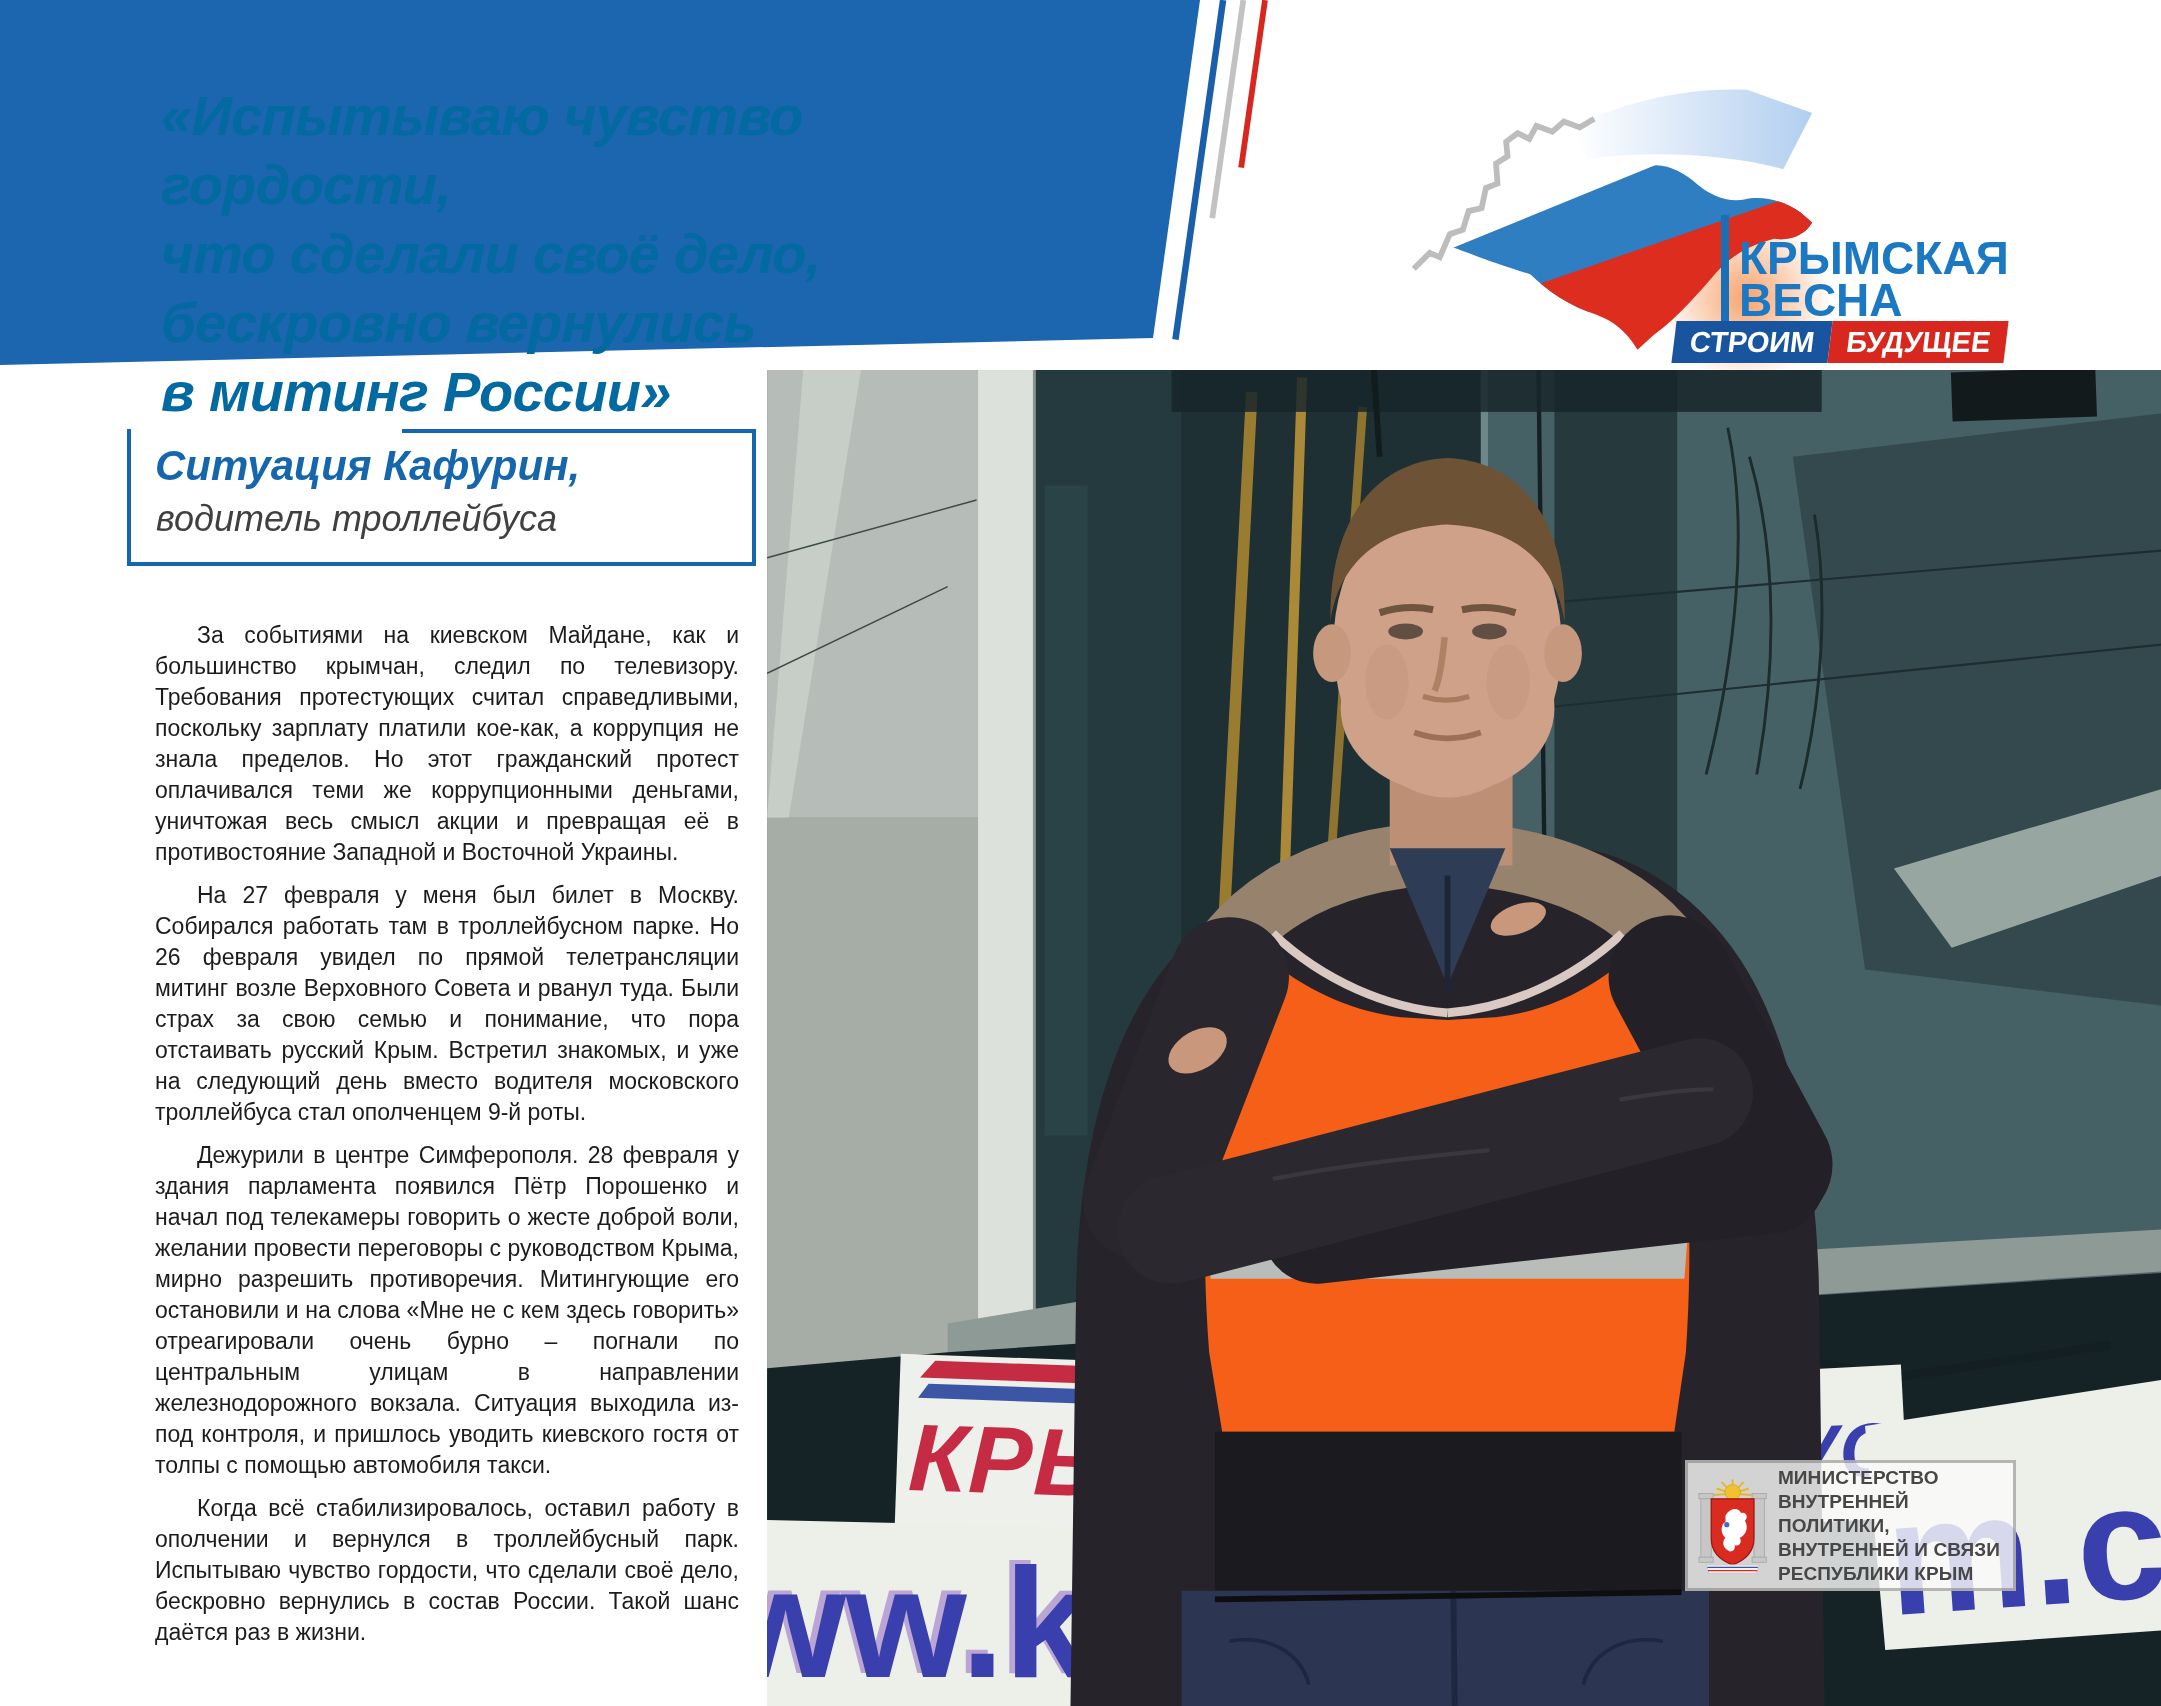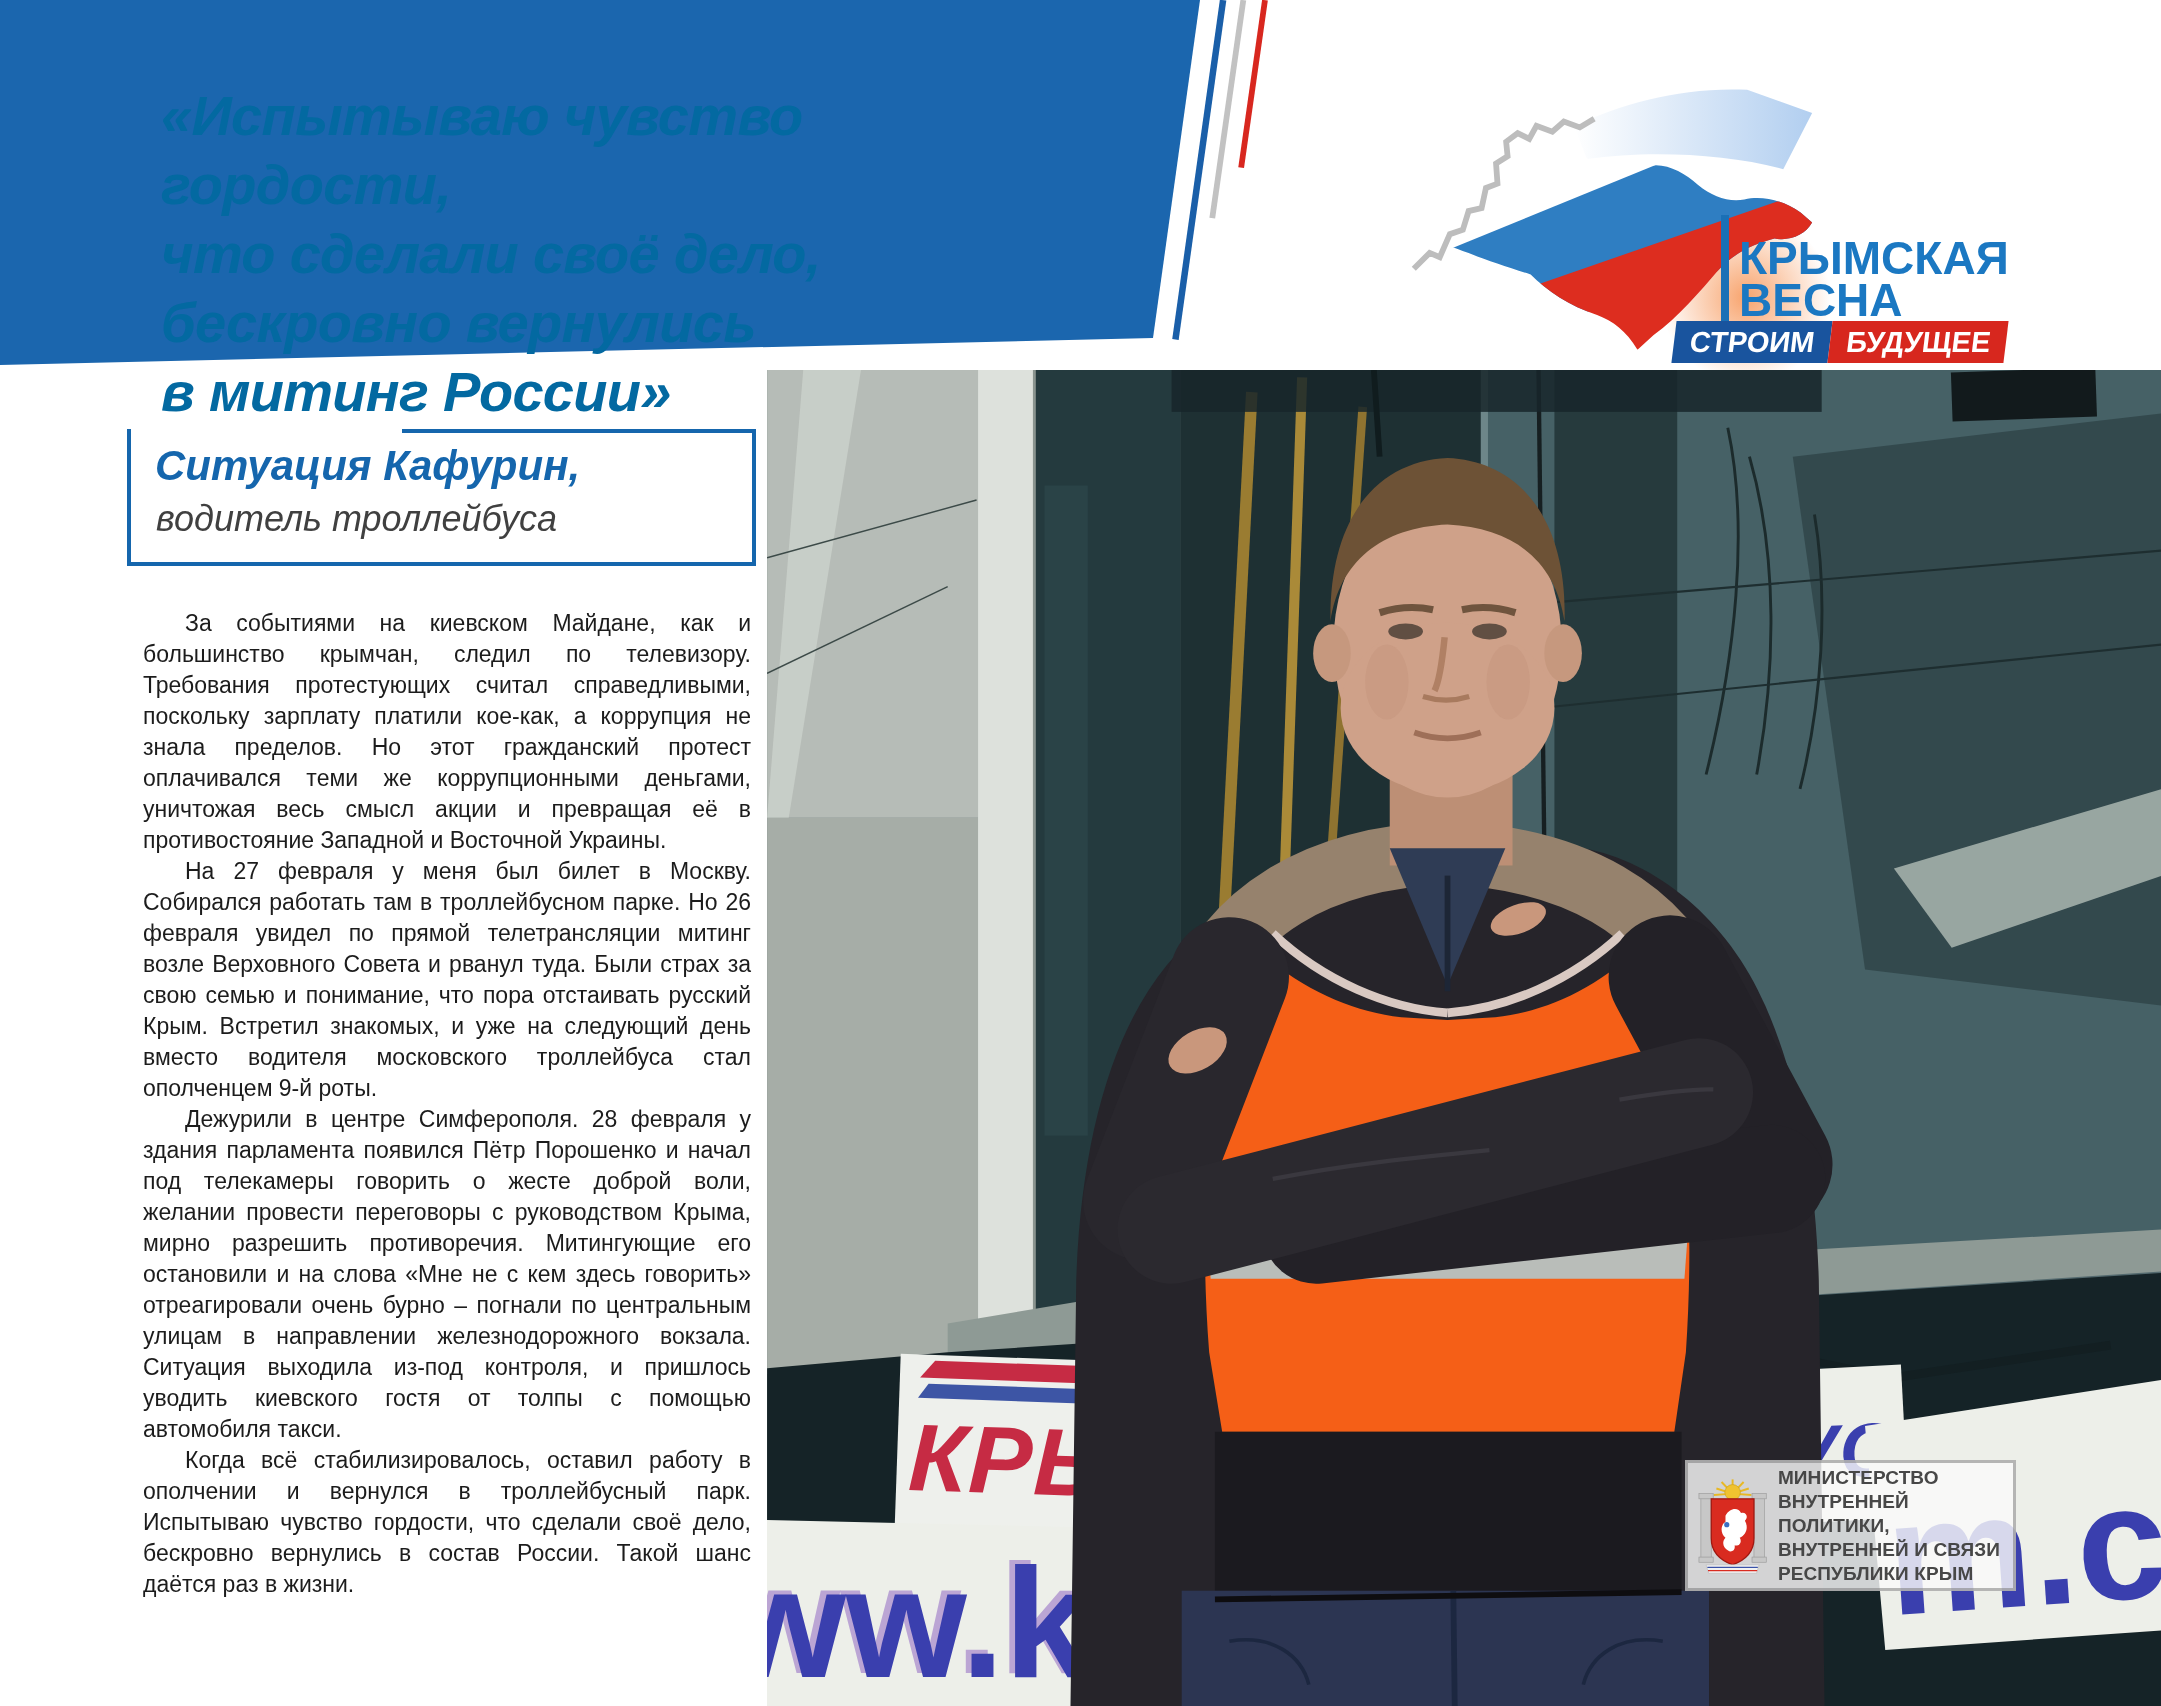--- a/index.html
+++ b/index.html
@@ -25,21 +25,21 @@
   
   #name-box{left:127px;top:429px;width:621px;height:133px;
     border-left:4.3px solid #1566ad;border-right:4.3px solid #1566ad;border-bottom:4.3px solid #1566ad;}
   #name-box-topseg{left:402px;top:429px;width:351px;height:4.3px;background:#1566ad;}
   #person-name{left:155px;top:442px;font-size:42px;font-weight:bold;font-style:italic;color:#1566ad;}
   #person-role{left:156px;top:498px;font-size:36px;font-style:italic;color:#404040;}
 
   
   #article{left:143px;top:608px;width:608px;color:#1c1c1c;
     font-size:23px;line-height:31px;text-align:justify;}
-  #article p{margin:0;text-indent:42px;}
+  #article p{margin:12px;text-indent:42px;}
 
   
   #photo{left:767px;top:370px;width:1395px;height:1337px;}
 
   
   #badge{left:1685px;top:1460px;width:331px;height:131px;box-sizing:border-box;
     background:rgba(250,250,250,0.82);border:3.6px solid rgba(125,125,125,0.55);
     display:flex;align-items:center;gap:10px;padding:5.8px 8.7px;}
   #badge .lines{font-size:19px;line-height:24px;font-weight:bold;color:#474747;letter-spacing:0.1px;}
 </style>

